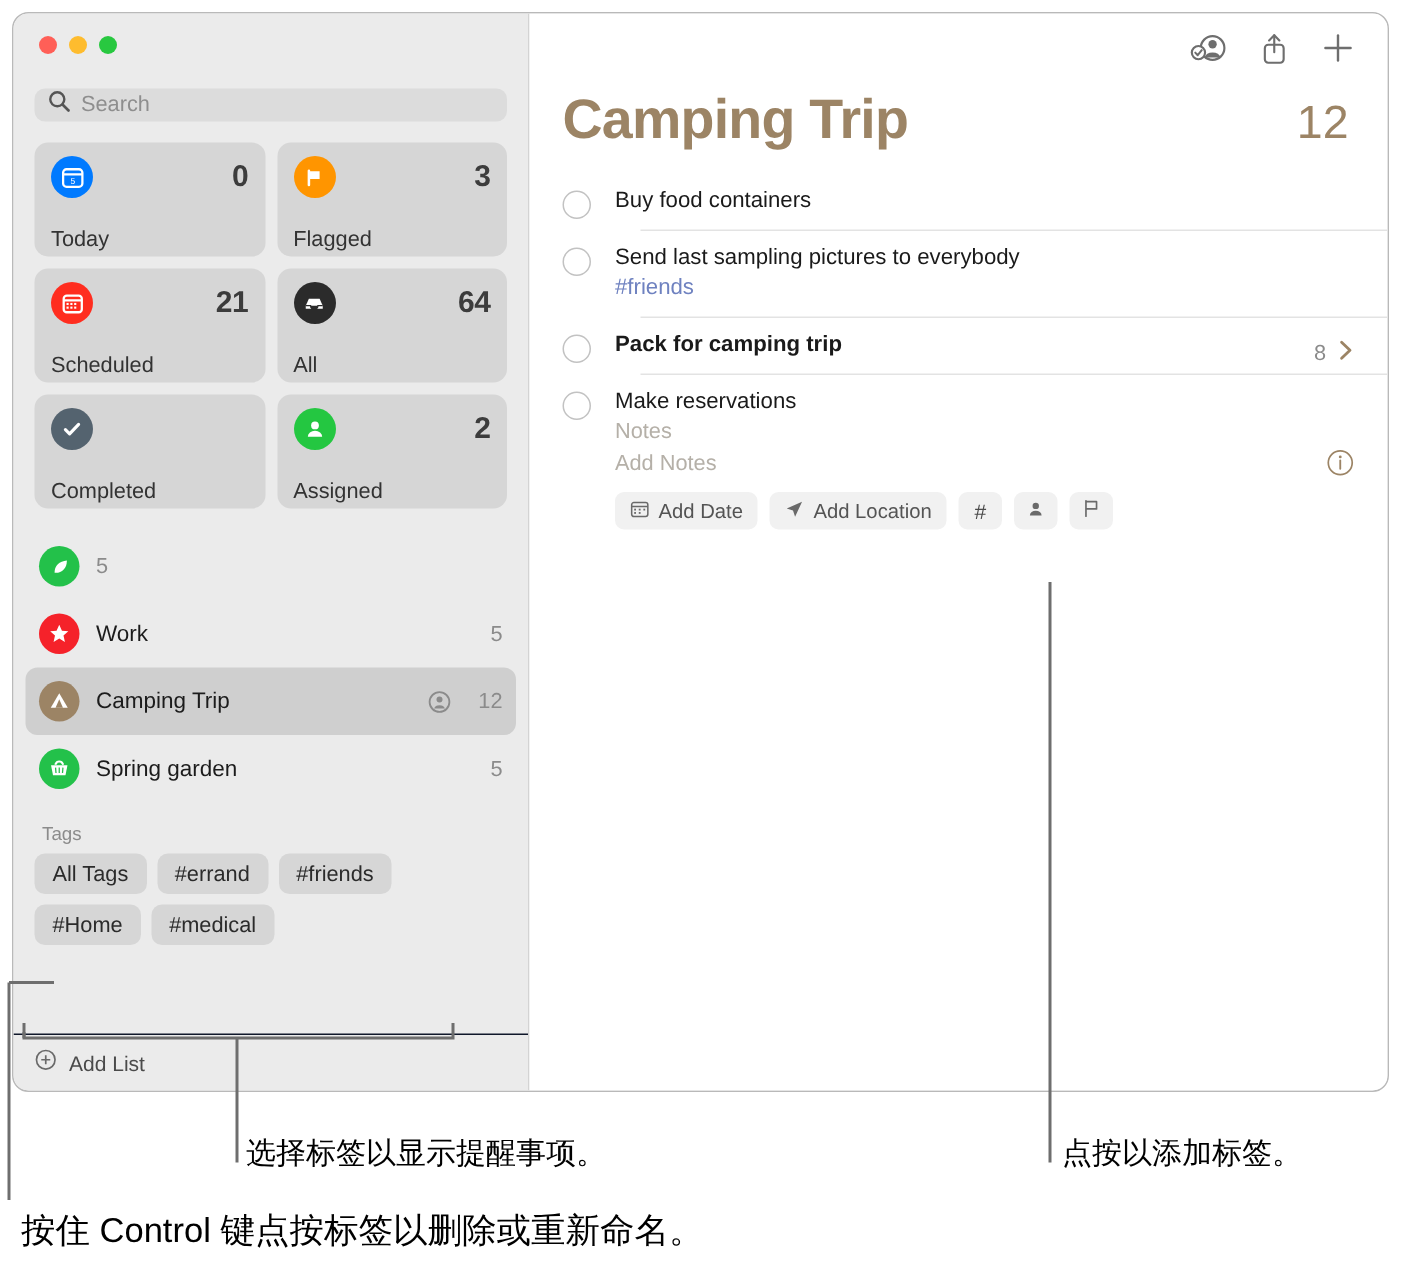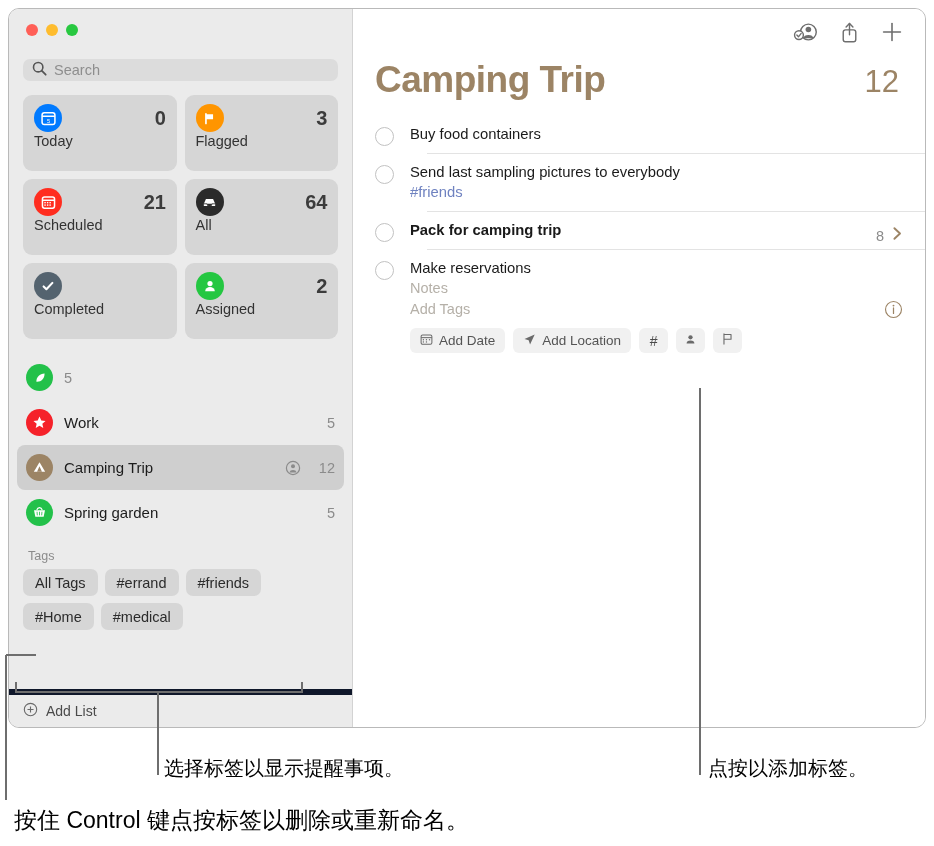--- a/index.html
+++ b/index.html
@@ -74,21 +74,21 @@
     width: 28px; height: 28px; border-radius: 50%;
     display: flex; align-items: center; justify-content: center;
     flex: 0 0 28px;
   }
   .smart-count {
     font-size: 20px; font-weight: bold; color: #3c3c3c;
     letter-spacing: -0.3px;
   }
   .smart-label {
     font-size: 14.5px; color: #333333;
-    margin-top: 1px;
+    margin-top: 20px;
   }
 
   
   .lists { margin-top: 16px; padding: 0 8px; }
   .list-row {
     height: 45px;
     display: flex; align-items: center;
     padding: 0 9px;
     border-radius: 8px;
     gap: 11px;
@@ -121,21 +121,21 @@
     display: flex; align-items: center;
     font-size: 14.5px; color: #2b2b2b;
   }
 
   .add-list-bar {
     position: absolute;
     left: 0; right: 0; bottom: 0;
     height: 38px;
     display: flex; align-items: center; gap: 8px;
     padding-left: 14px;
-    border-top: 6px solid #0f172a;
+    border-top: 1px solid #0f172a;
   }
   .add-list-label { font-size: 14px; color: #4a4a4a; }
 
   
   .main {
     flex: 1;
     background: #ffffff;
     position: relative;
   }
   .toolbar {
@@ -463,21 +463,21 @@
               </svg>
             </span>
           </div>
         </div>
 
         <div class="rem">
           <div class="circle"></div>
           <div class="rem-body">
             <div class="rem-title">Make reservations</div>
             <div class="rem-sub">Notes</div>
-            <div class="rem-sub">Add Tags</div>
+            <div class="rem-sub">Add Notes</div>
 
             <div class="action-row">
               <div class="act">
                 <span>
                   <svg width="13" height="13" viewBox="0 0 14 14">
                     <rect x="1.2" y="2.2" width="11.6" height="10" rx="1.6" fill="none" stroke="#6a6a6a" stroke-width="1.1"></rect>
                     <line x1="1.2" y1="5" x2="12.8" y2="5" stroke="#6a6a6a" stroke-width="1.1"></line>
                     <g fill="#6a6a6a">
                       <rect x="3" y="6.6" width="1.3" height="1.3"></rect>
                       <rect x="6.3" y="6.6" width="1.3" height="1.3"></rect>

